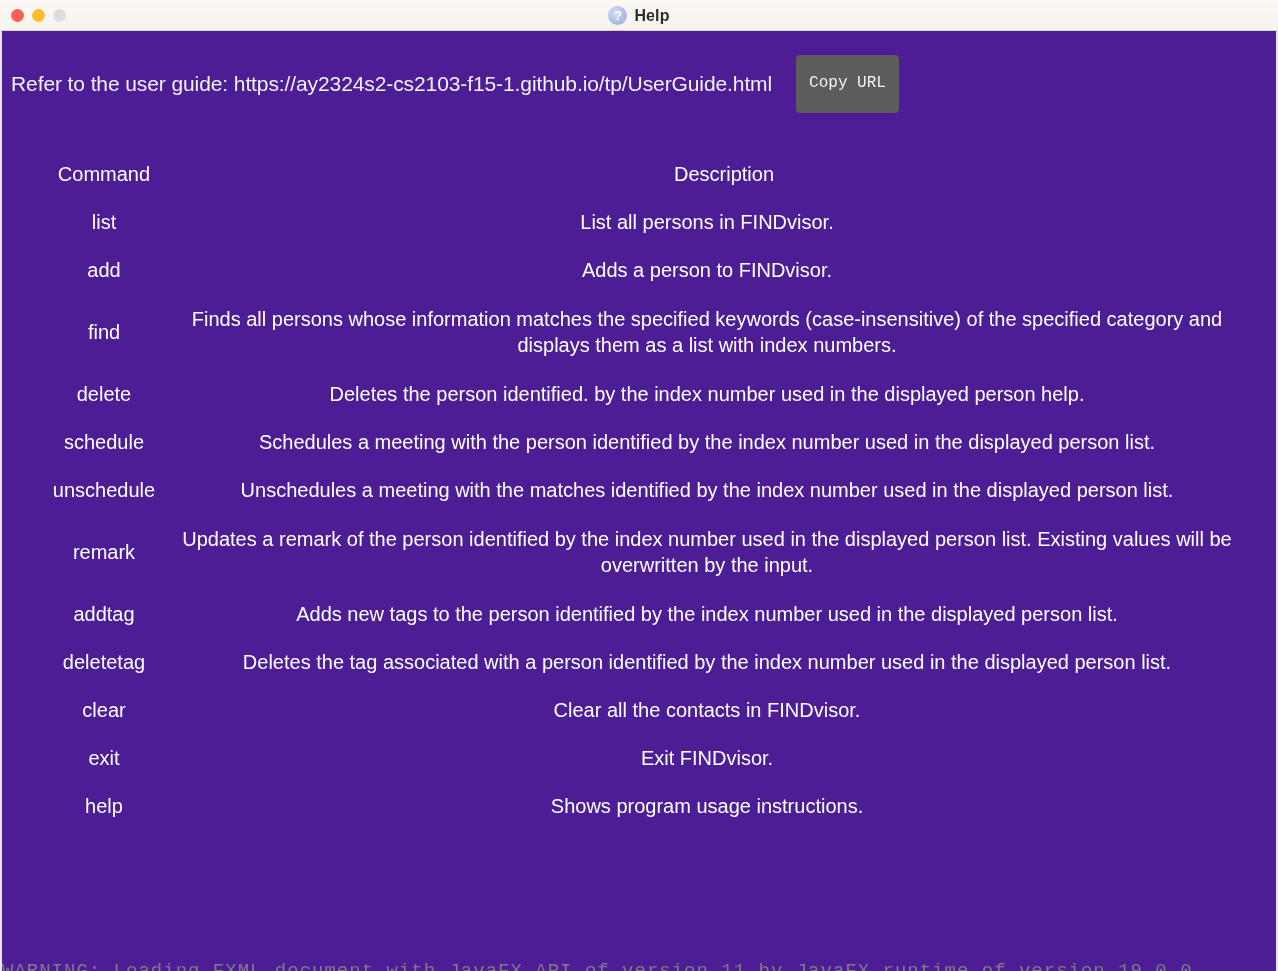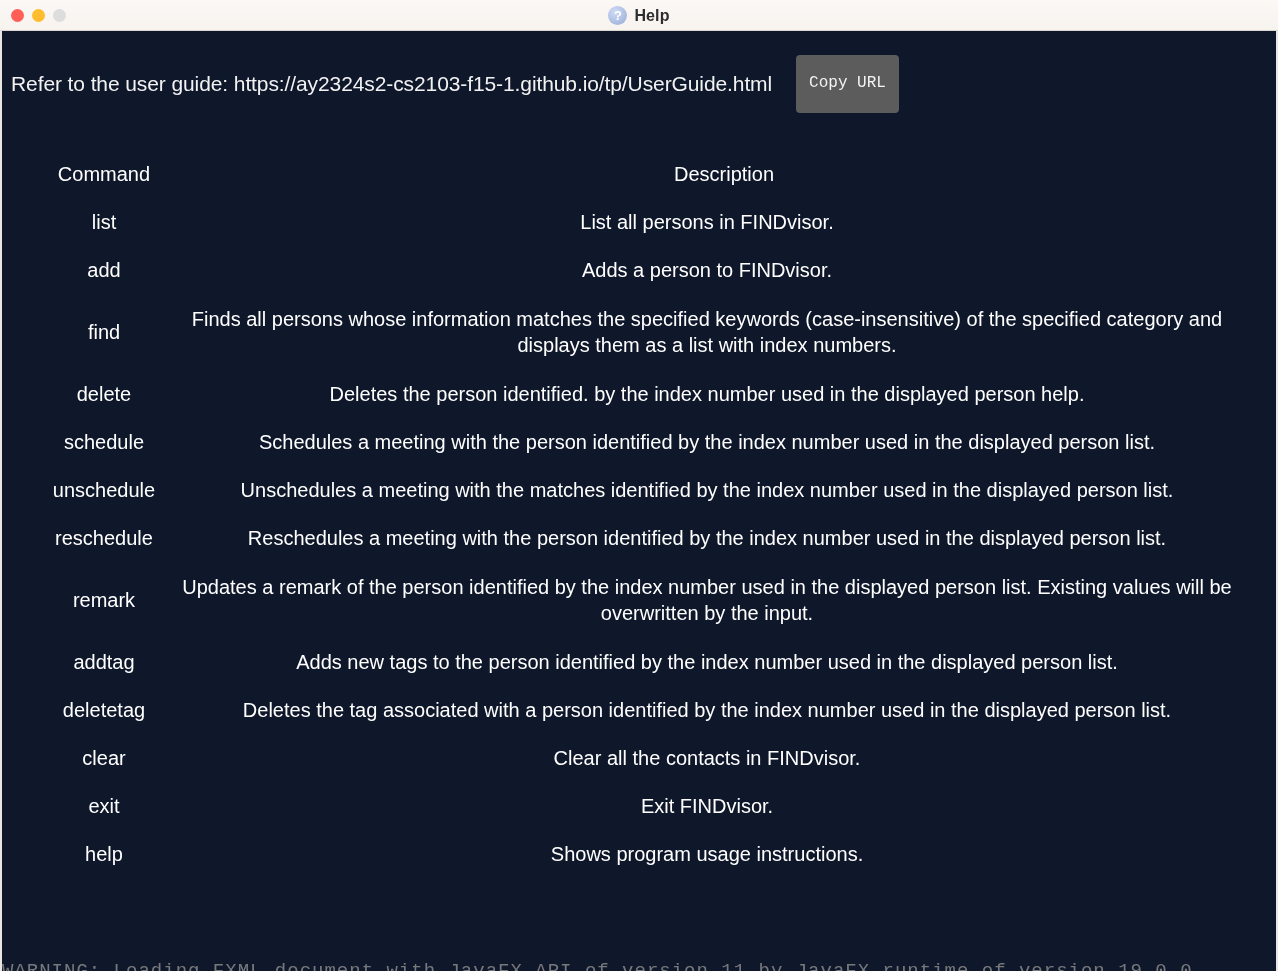--- a/index.html
+++ b/index.html
@@ -76,21 +76,21 @@
     font-size: 16px;
     font-weight: bold;
     color: #2e2e2e;
     letter-spacing: 0.1px;
   }
 
   
   .content {
     position: relative;
     height: 940px;
-    background: #0f172a;
+    background: #4c1d95;
     border-left: 2px solid #e9e5e1;
     border-right: 2px solid #e9e5e1;
     box-sizing: border-box;
     overflow: hidden;
   }
 
   .urlbar {
     display: flex;
     align-items: center;
     gap: 24px;
@@ -220,24 +220,20 @@
           <td class="desc-cell">Deletes the person identified. by the index number used in the displayed person help.</td>
         </tr>
         <tr>
           <td class="cmd-cell">schedule</td>
           <td class="desc-cell">Schedules a meeting with the person identified by the index number used in the displayed person list.</td>
         </tr>
         <tr>
           <td class="cmd-cell">unschedule</td>
           <td class="desc-cell">Unschedules a meeting with the matches identified by the index number used in the displayed person list.</td>
         </tr>
-        <tr>
-          <td class="cmd-cell">reschedule</td>
-          <td class="desc-cell">Reschedules a meeting with the person identified by the index number used in the displayed person list.</td>
-        </tr>
         <tr class="two-line">
           <td class="cmd-cell">remark</td>
           <td class="desc-cell">Updates a remark of the person identified by the index number used in the displayed person list. Existing values will be overwritten by the input.</td>
         </tr>
         <tr>
           <td class="cmd-cell">addtag</td>
           <td class="desc-cell">Adds new tags to the person identified by the index number used in the displayed person list.</td>
         </tr>
         <tr>
           <td class="cmd-cell">deletetag</td>

